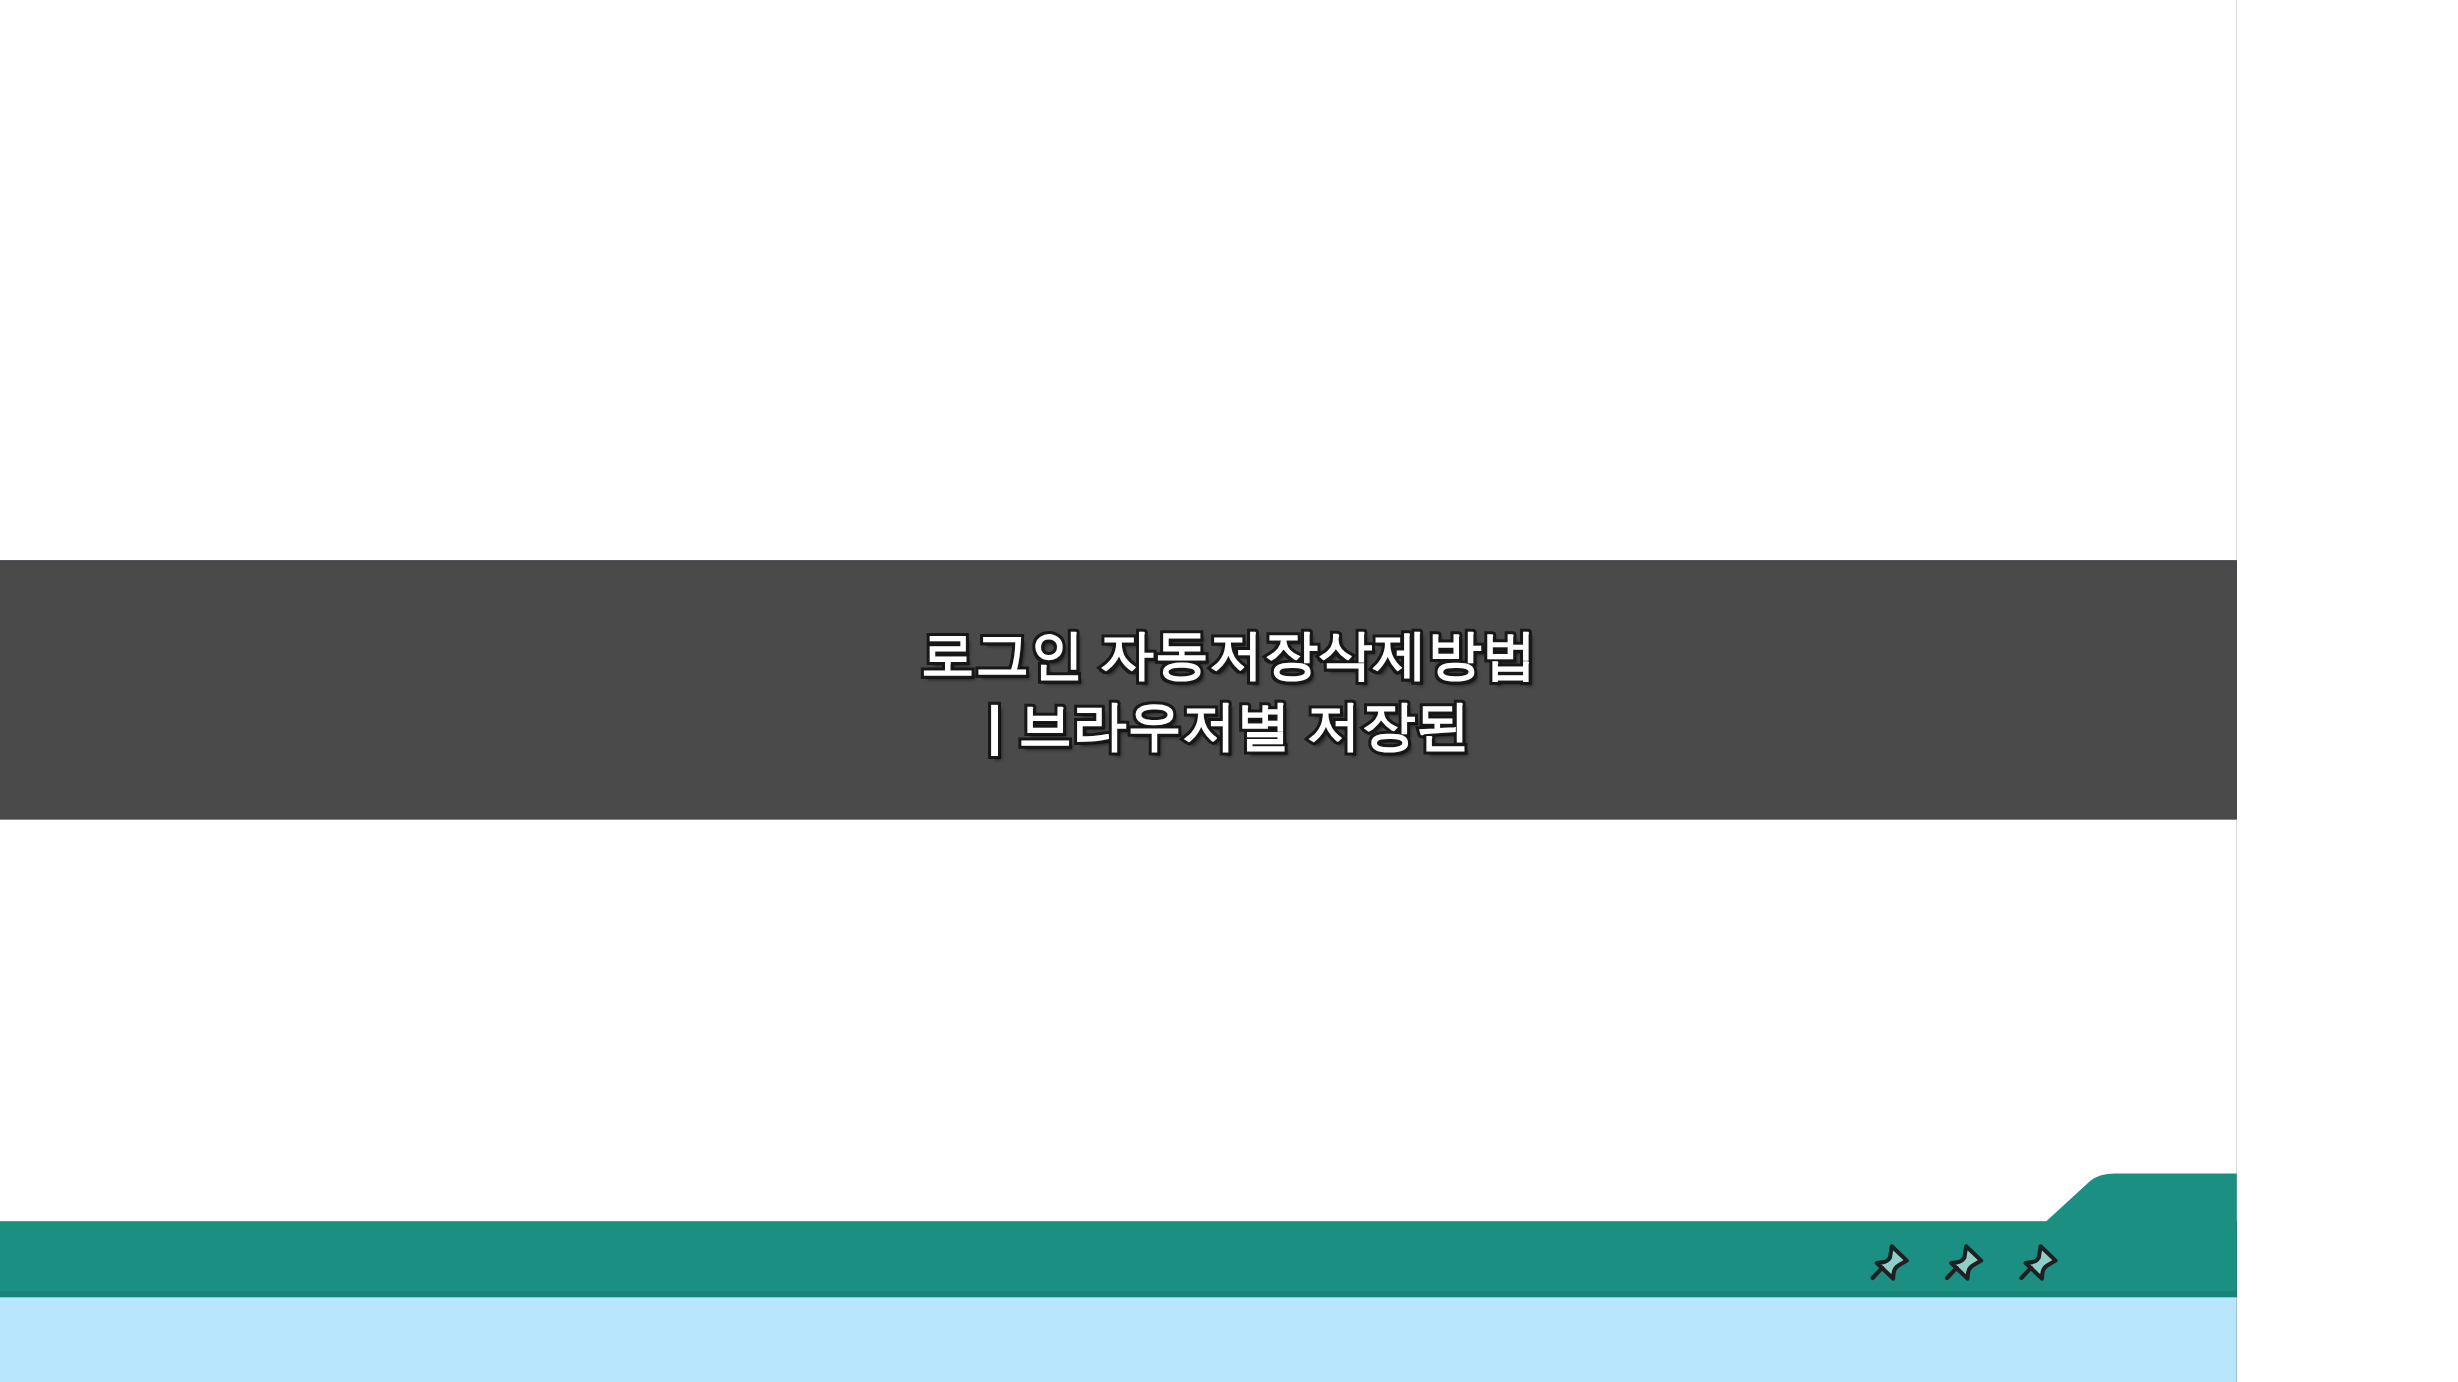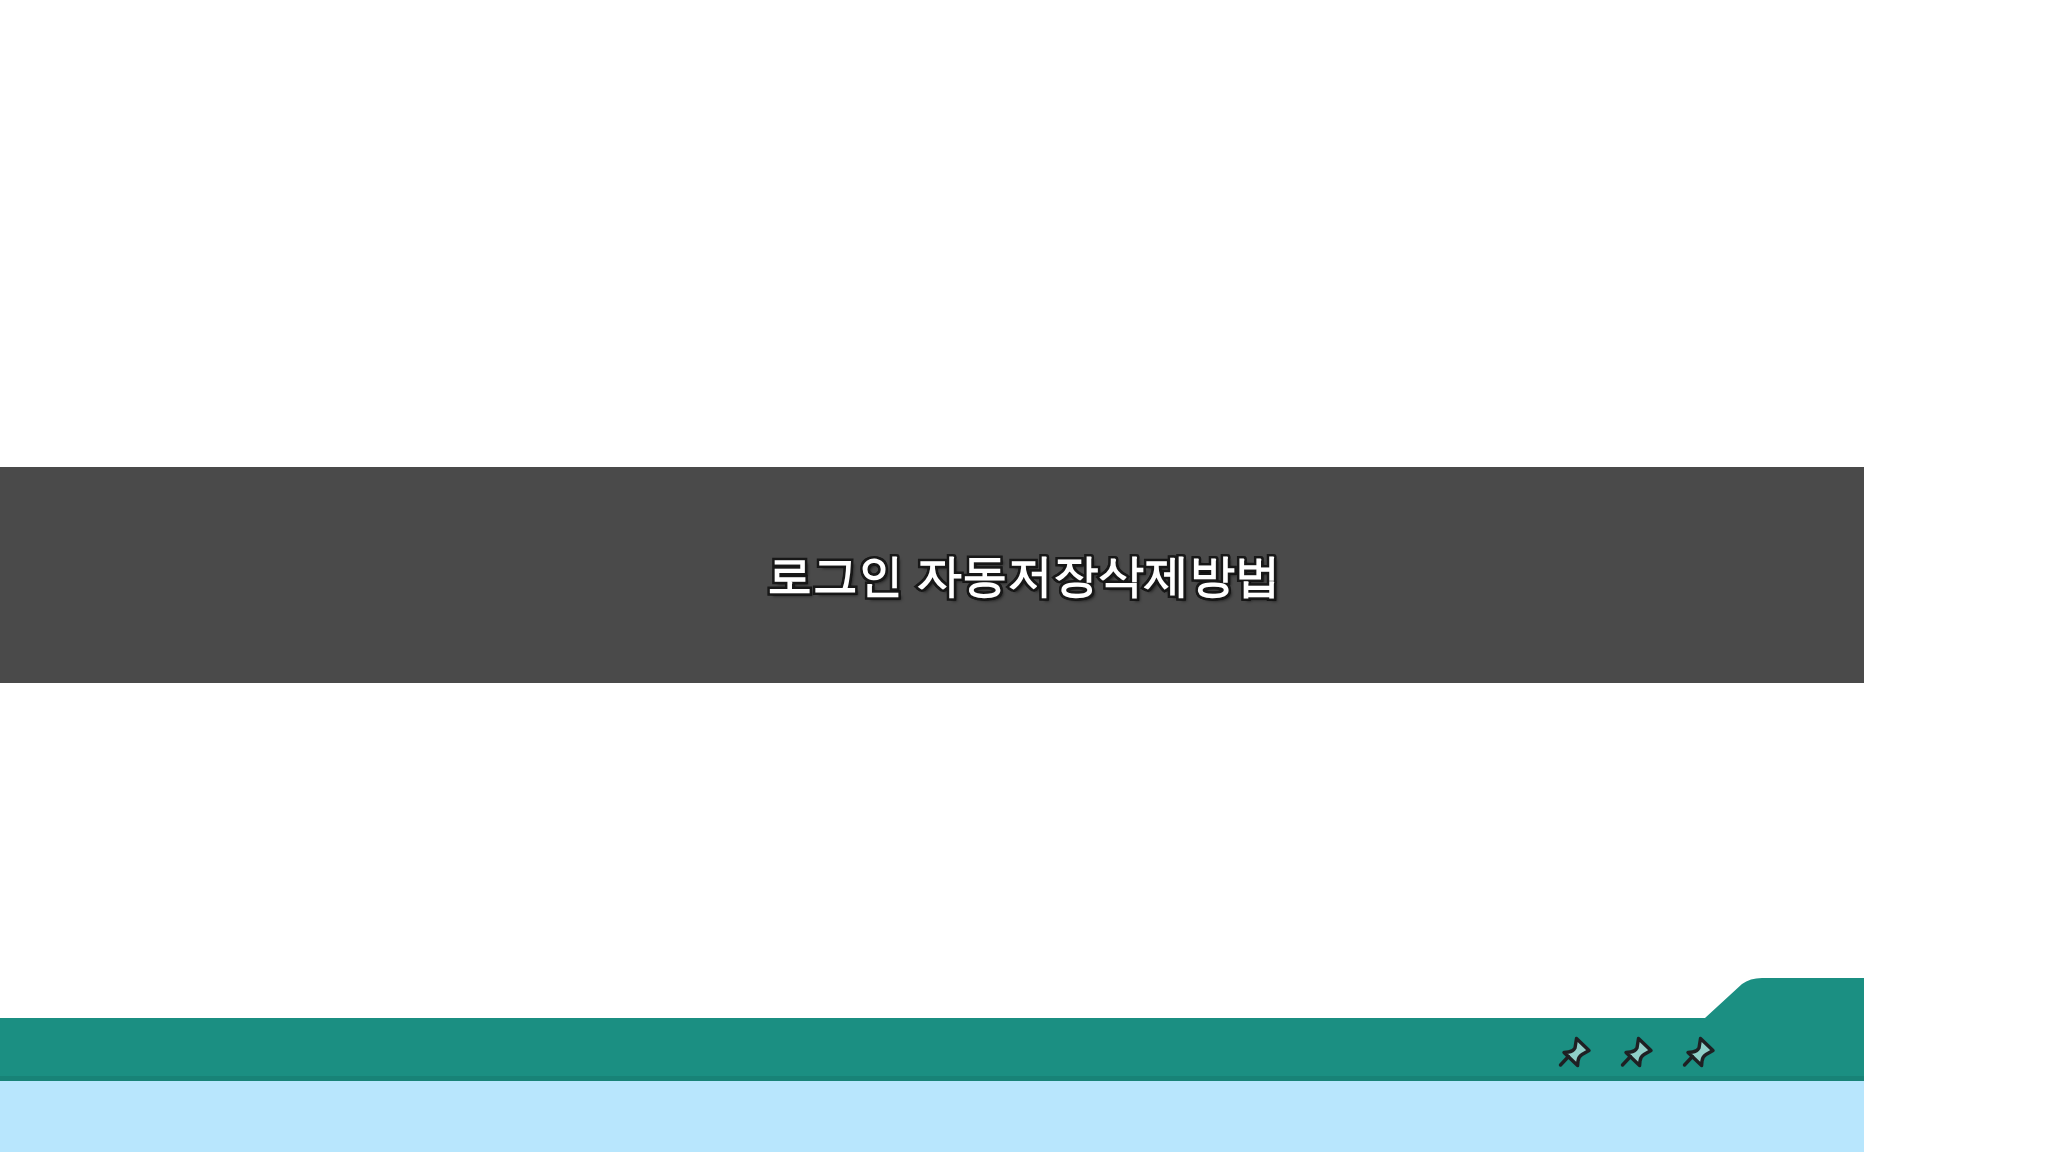--- a/index.html
+++ b/index.html
@@ -123,20 +123,21 @@
 </style>
 </head>
 <body>
 
 <div id="canvas">
 
   <div class="blank-stage-top"></div>
 
   <div class="title-band">
     <span class="title-line">로그인 자동저장삭제방법</span>
+    <span class="title-line">| 브라우저별 저장된</span>
   </div>
 
   <div class="blank-stage-mid"></div>
 
   <div class="footer-bar">
     <svg viewBox="0 0 2048 106" xmlns="http://www.w3.org/2000/svg">
 
       <path d="M0,43 L1705,43 L1742,9 Q1750,3 1762,3 L2048,3 L2048,106 L0,106 Z" fill="#1b8f82"></path>
 
       <rect x="0" y="101" width="2048" height="5" fill="#157a70" opacity="0.55"></rect>

